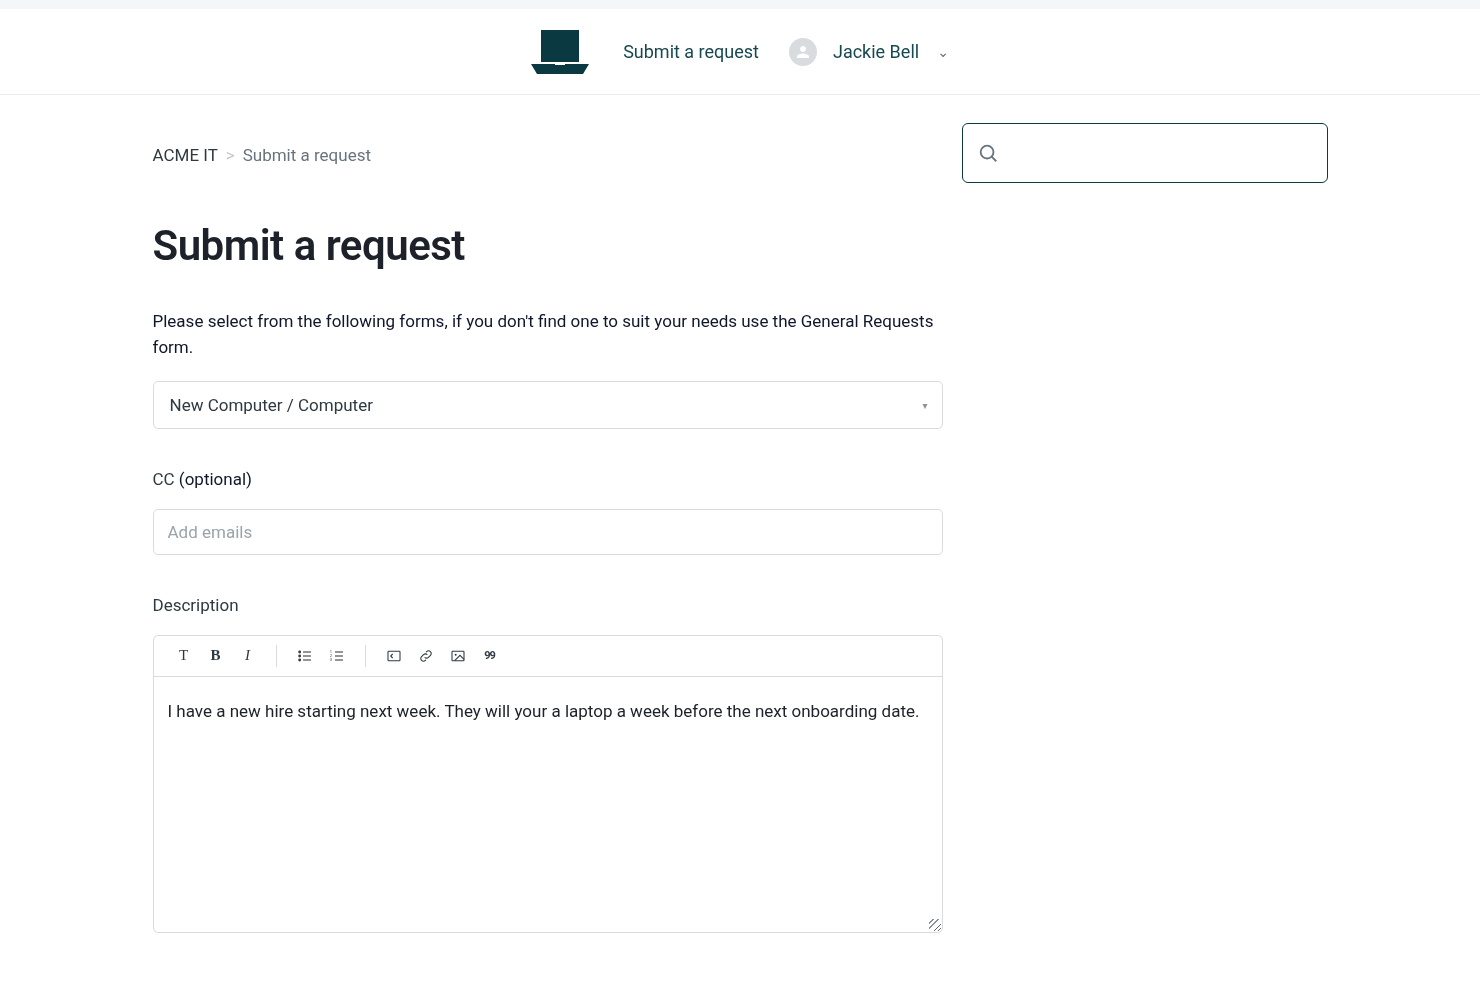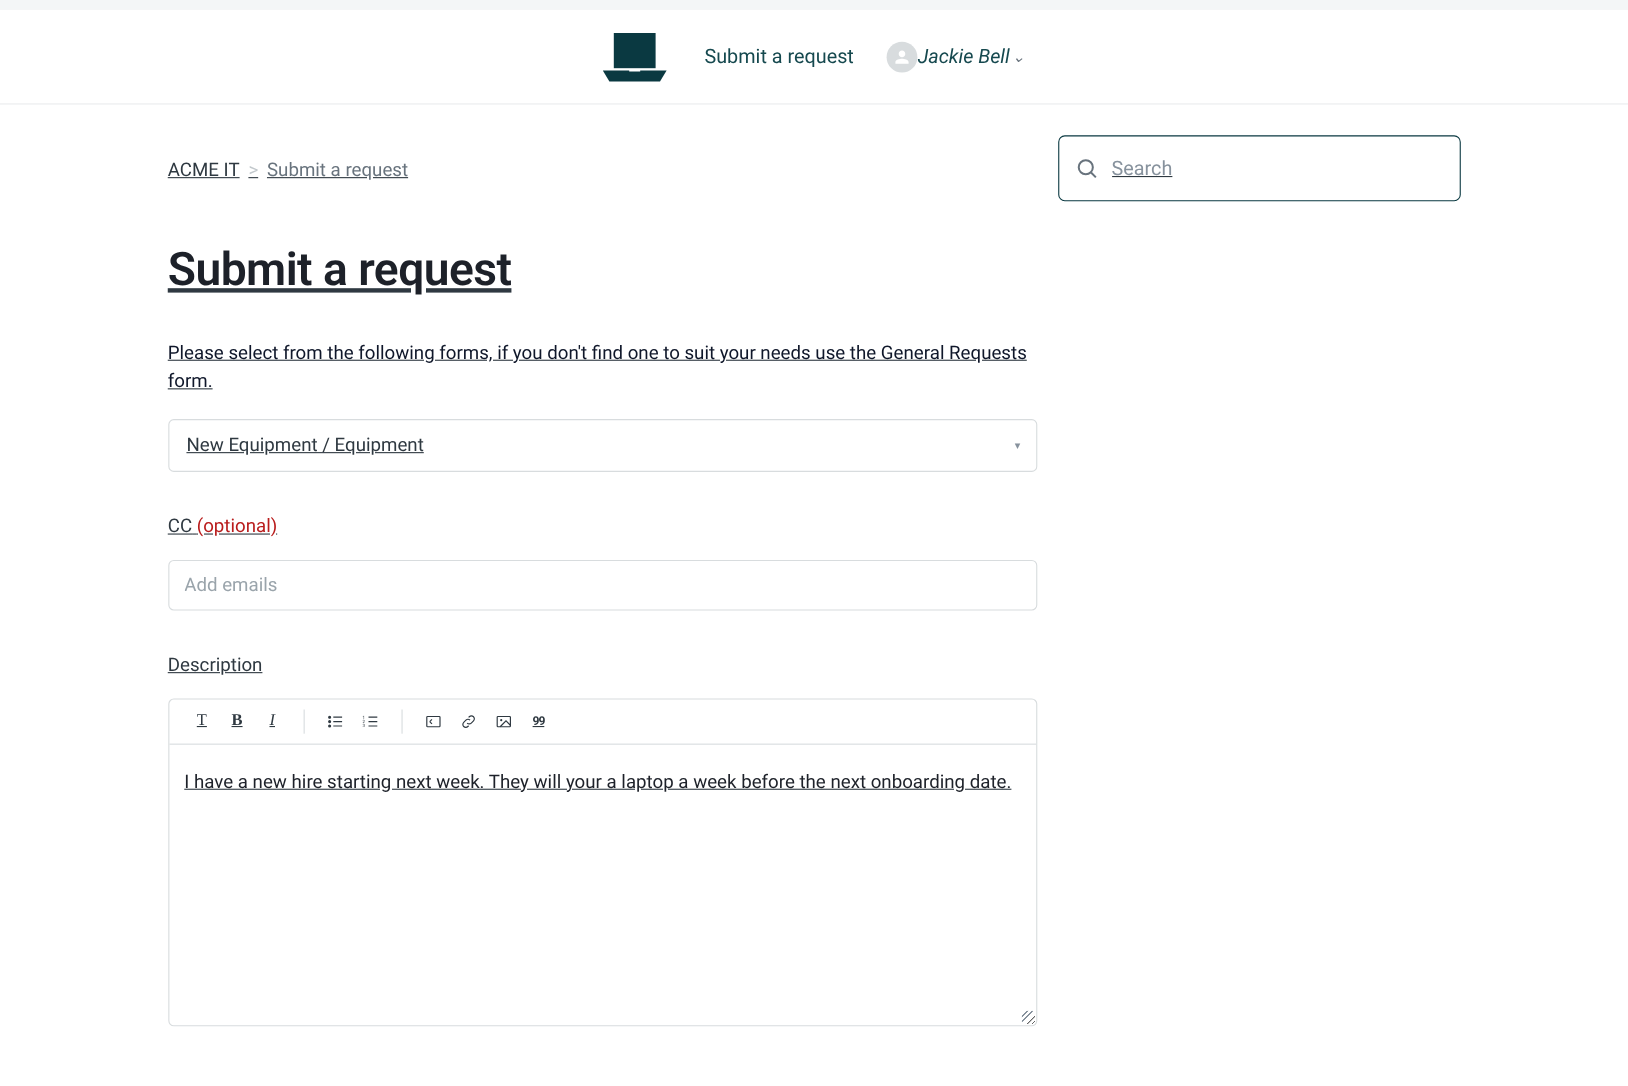--- a/index.html
+++ b/index.html
@@ -62,23 +62,22 @@
       z-index: 2;
     }
     .nav-link {
       font-size: 18px;
       color: #16494f;
       cursor: pointer;
     }
     .user-menu {
       display: flex;
       align-items: center;
-      gap: 0;
+      gap: 16px;
       cursor: pointer;
-      font-style: italic;
     }
     .avatar {
       width: 28px; height: 28px;
       border-radius: 50%;
       background: #d8dcde;
       display: flex;
       align-items: center;
       justify-content: center;
     }
     .avatar svg { width: 18px; height: 18px; fill: #fff; }
@@ -88,21 +87,20 @@
     }
     .chevron-down { color: #68737d; font-size: 14px; margin-left: 2px;}
     
     .page-wrap {
       max-width: 1175px;
       margin: 0 auto;
       padding: 28px 0 40px;
       display: flex;
       gap: 23px;
       align-items: flex-start;
-      text-decoration: underline;
     }
     .main-col {
       flex: 1;
       min-width: 0;
     }
     .side-col {
       width: 366px;
       flex-shrink: 0;
     }
 
@@ -157,21 +155,21 @@
       color: #87929d;
       font-size: 10px;
     }
 
     .field-label {
       font-size: 17px;
       color: #2f3941;
       margin-bottom: 20px;
       display: block;
     }
-    .field-label .optional { color: #b91c1c; }
+    .field-label .optional { color: #0f172a; }
 
     .text-input {
       width: 790px;
       height: 46px;
       border: 1px solid #d8dcde;
       border-radius: 5px;
       padding: 0 14px;
       font-size: 17px;
       color: #2f3941;
       margin-bottom: 40px;
@@ -306,21 +304,21 @@
       <a>ACME IT</a>
       <span class="sep">&gt;</span>
       <span class="current">Submit a request</span>
     </nav>
 
     <h1 class="page-title">Submit a request</h1>
 
     <p class="instruction">Please select from the following forms, if you don't find one to suit your needs use the General Requests form.</p>
 
     <div class="select-box">
-      <span>New Equipment / Equipment</span>
+      <span>New Computer / Computer</span>
       <span class="caret">▾</span>
     </div>
 
     <label class="field-label">
       <span>CC</span>
       <span class="optional">(optional)</span>
     </label>
     <input type="text" class="text-input" placeholder="Add emails" style="">
 
     <label class="field-label">Description</label>
@@ -389,16 +387,15 @@
     </div>
 
   </div>
 
   <aside class="side-col">
     <div class="search-box">
       <svg viewBox="0 0 24 24">
         <circle cx="11" cy="11" r="7"></circle>
         <line x1="21" y1="21" x2="16.2" y2="16.2"></line>
       </svg>
-      <input type="text" class="search-input" placeholder="Search" style="">
     </div>
   </aside>
 </div>
 
 </body></html>

